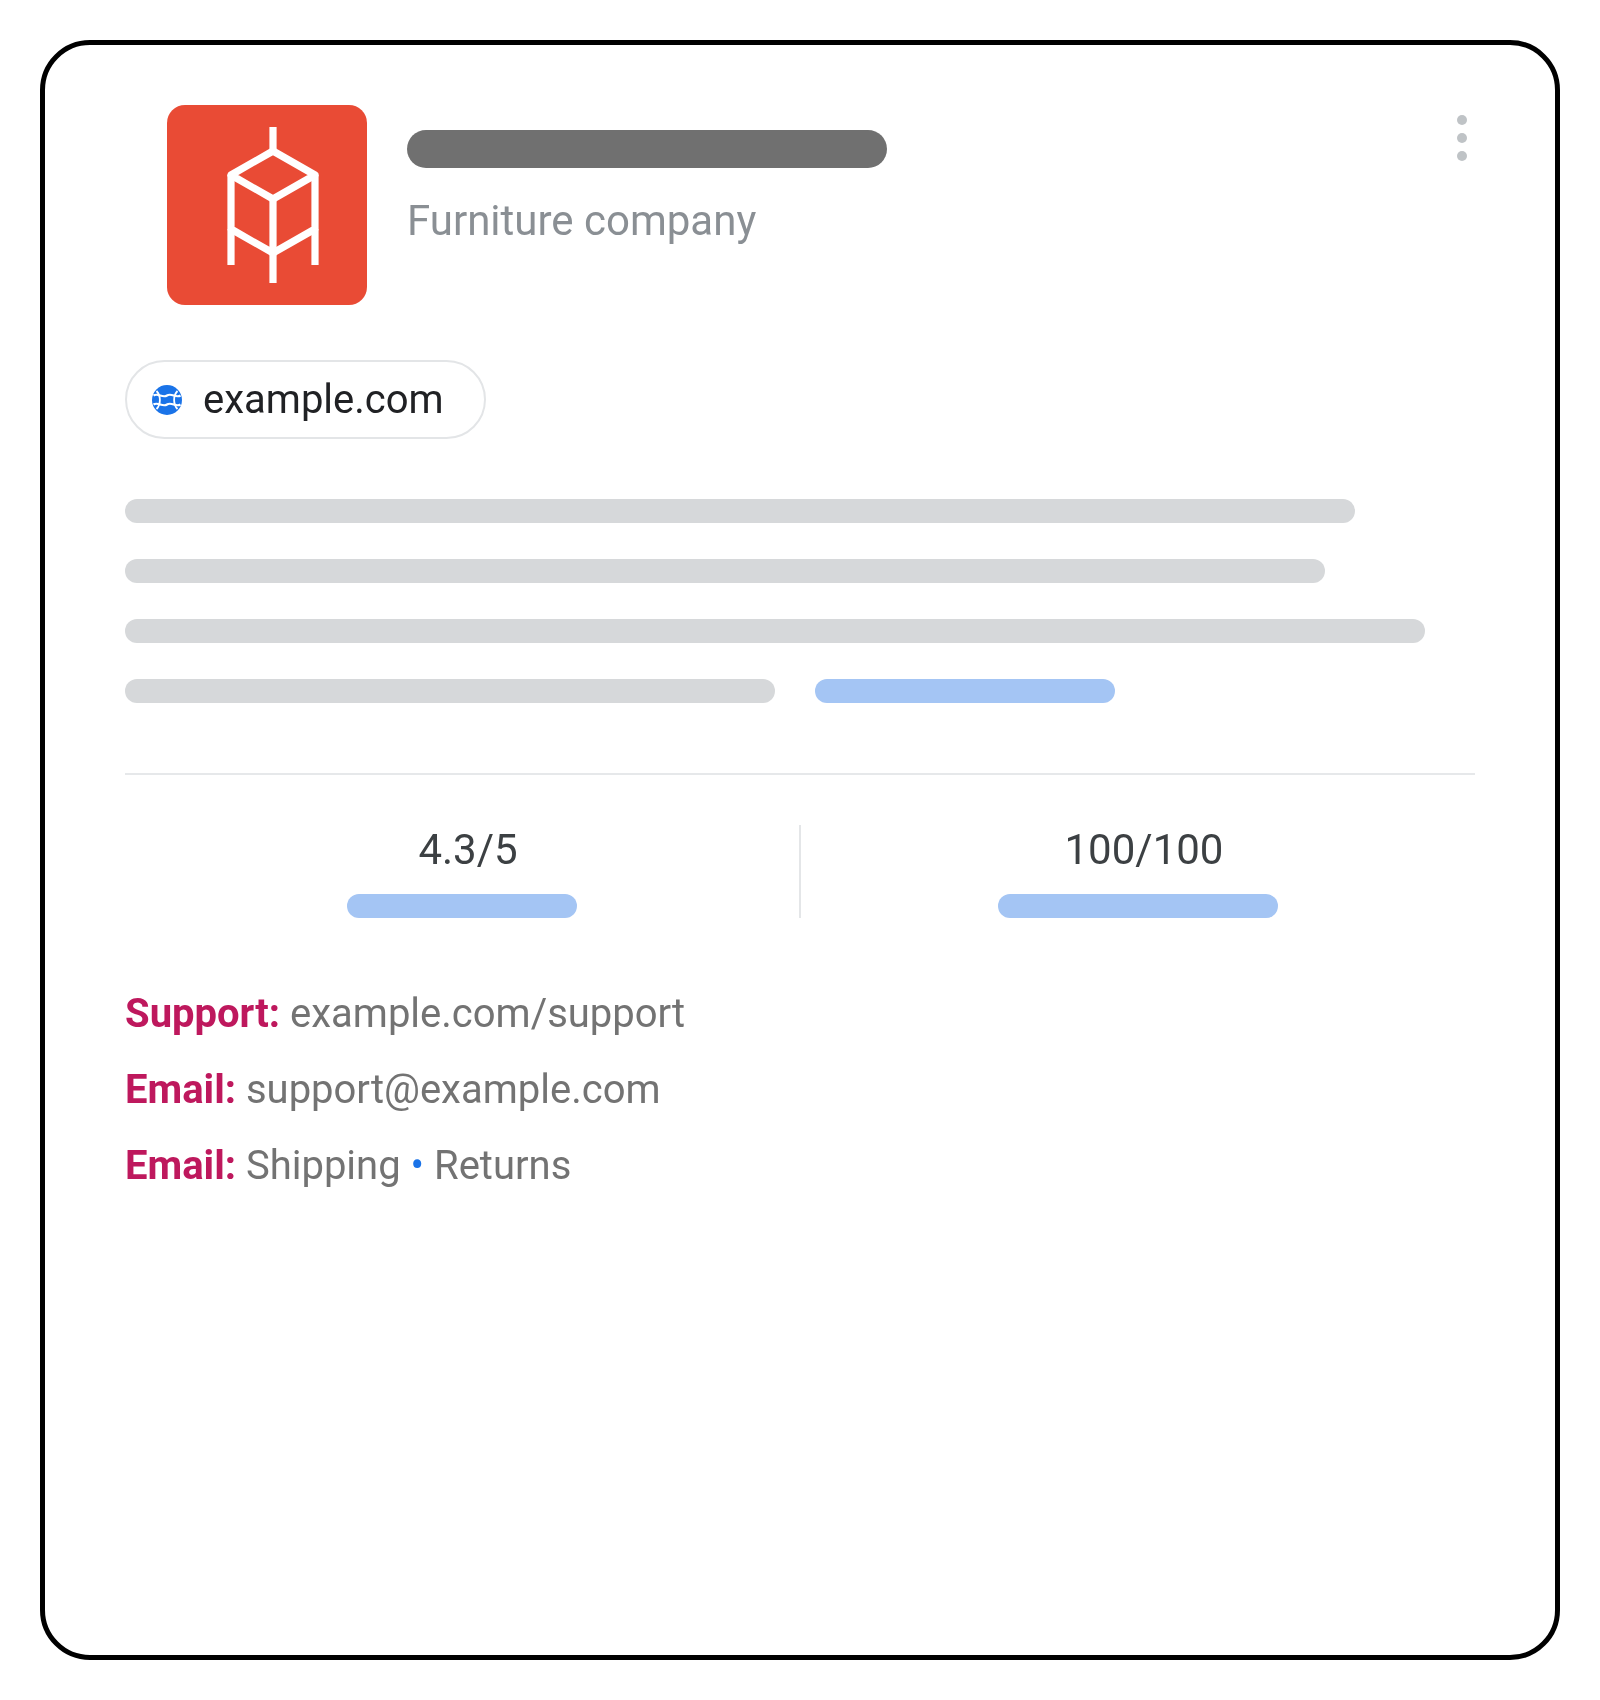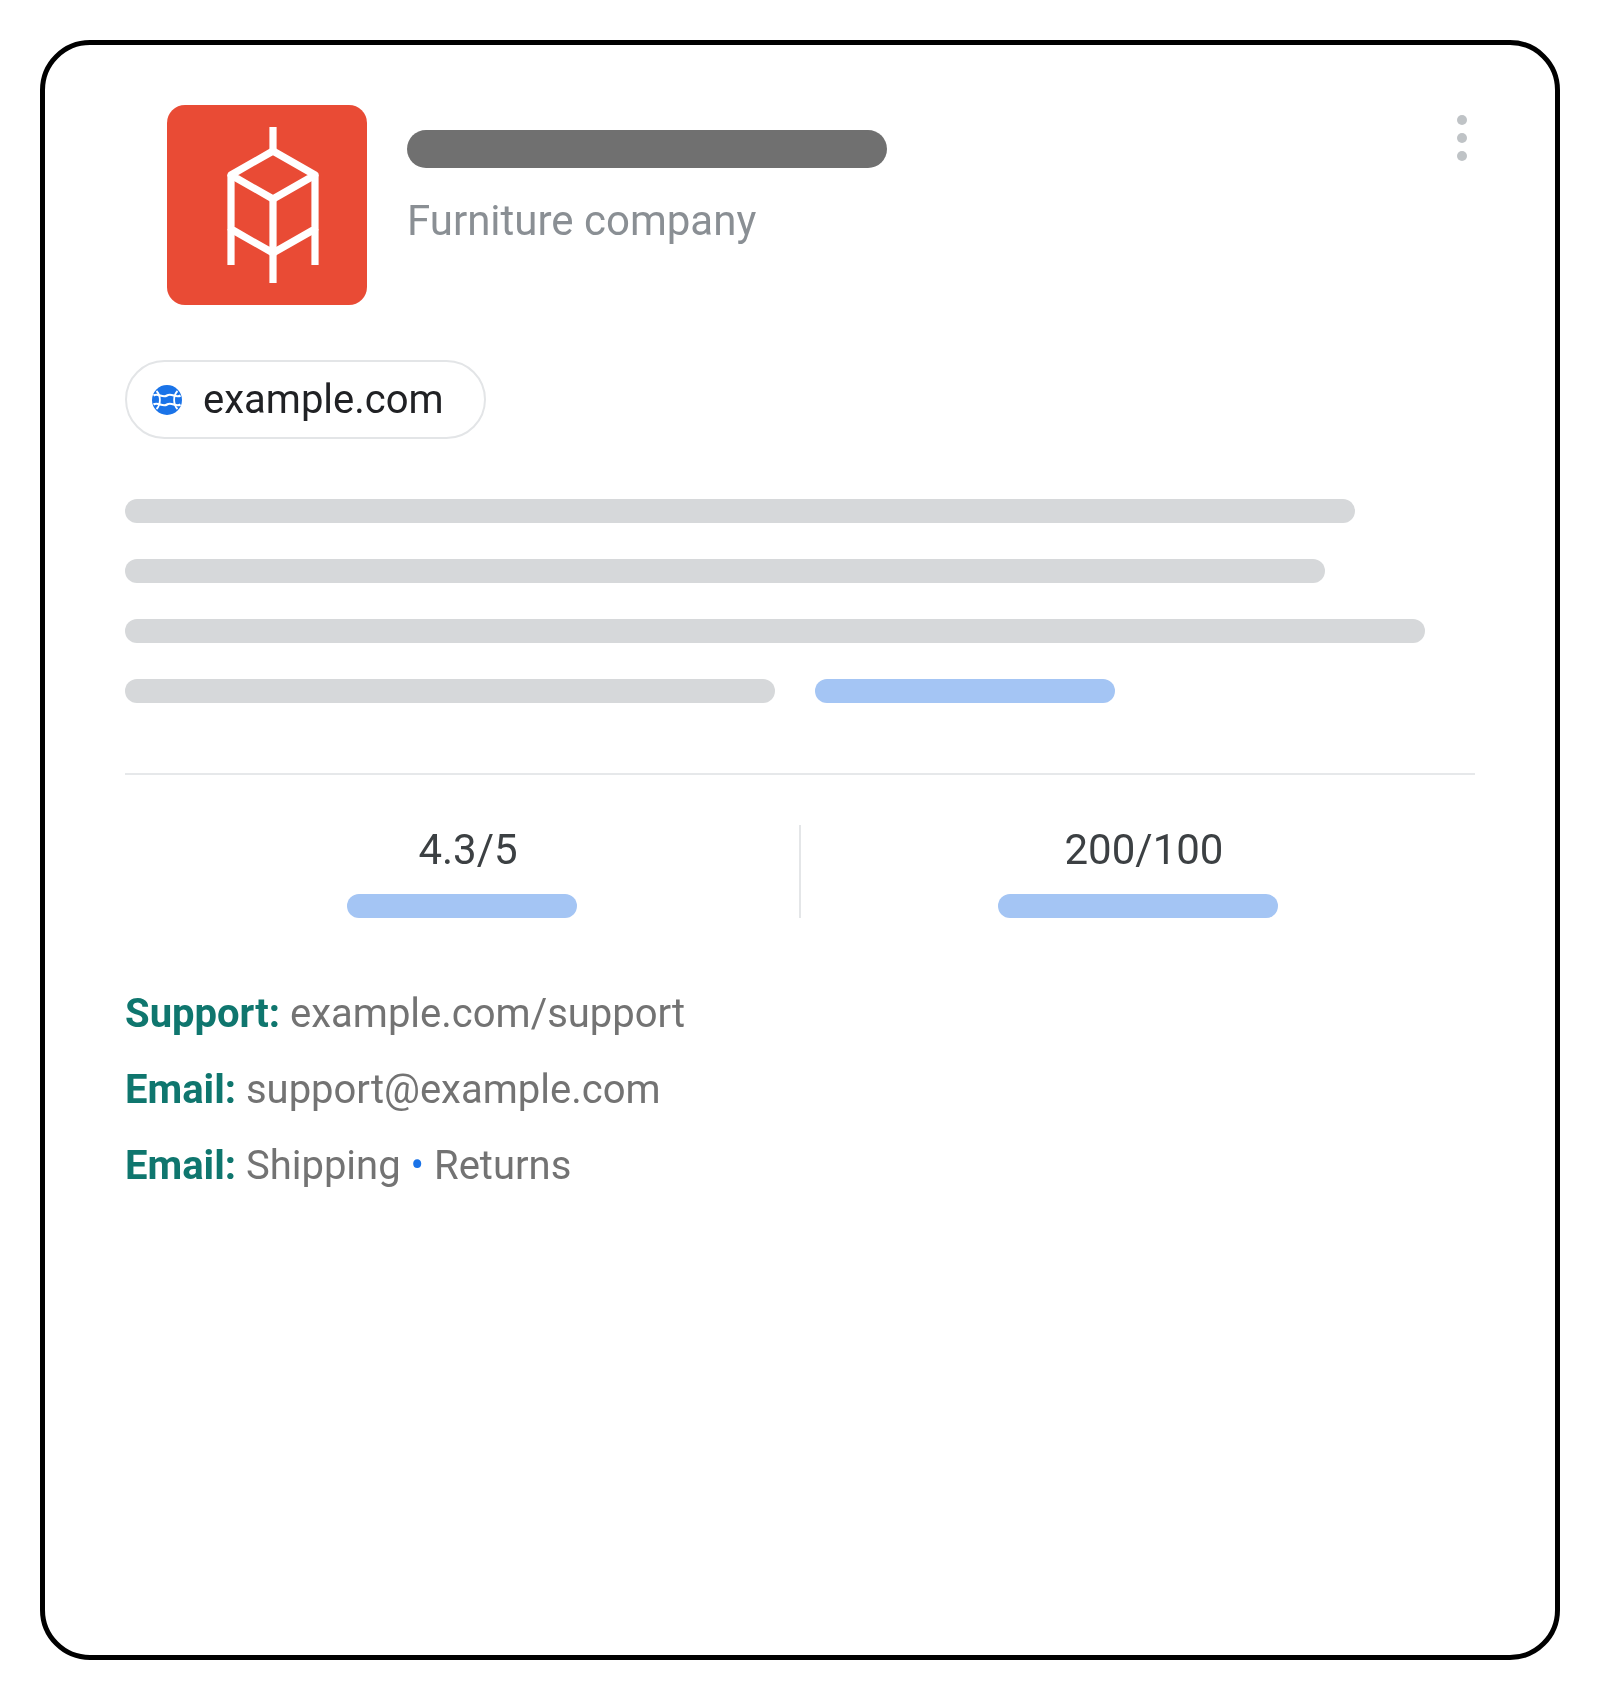--- a/index.html
+++ b/index.html
@@ -135,21 +135,21 @@
       width: 2px;
       background: #e4e6e8;
     }
     .contact {
       font-size: 40px;
       line-height: 1.8;
     }
     .contact-row { margin-bottom: 4px; }
     .contact-label {
       font-weight: 700;
-      color: #0f766e;
+      color: #be185d;
     }
     .contact-link {
       color: #737373;
       text-decoration: none;
       cursor: pointer;
     }
     .contact-sep { color: #1a73e8; }
   </style>
 </head>
 <body>
@@ -203,21 +203,21 @@
   <div class="divider"></div>
 
 
   <div class="metrics">
     <div class="metric">
       <div class="metric-value">4.3/5</div>
       <div class="metric-bar"></div>
     </div>
     <div class="vdiv"></div>
     <div class="metric">
-      <div class="metric-value">200/100</div>
+      <div class="metric-value">100/100</div>
       <div class="metric-bar wide"></div>
     </div>
   </div>
 
   <div class="contact">
     <div class="contact-row">
       <span class="contact-label">Support: </span><a class="contact-link">example.com/support</a>
     </div>
     <div class="contact-row">
       <span class="contact-label">Email: </span><a class="contact-link">support@example.com</a>

